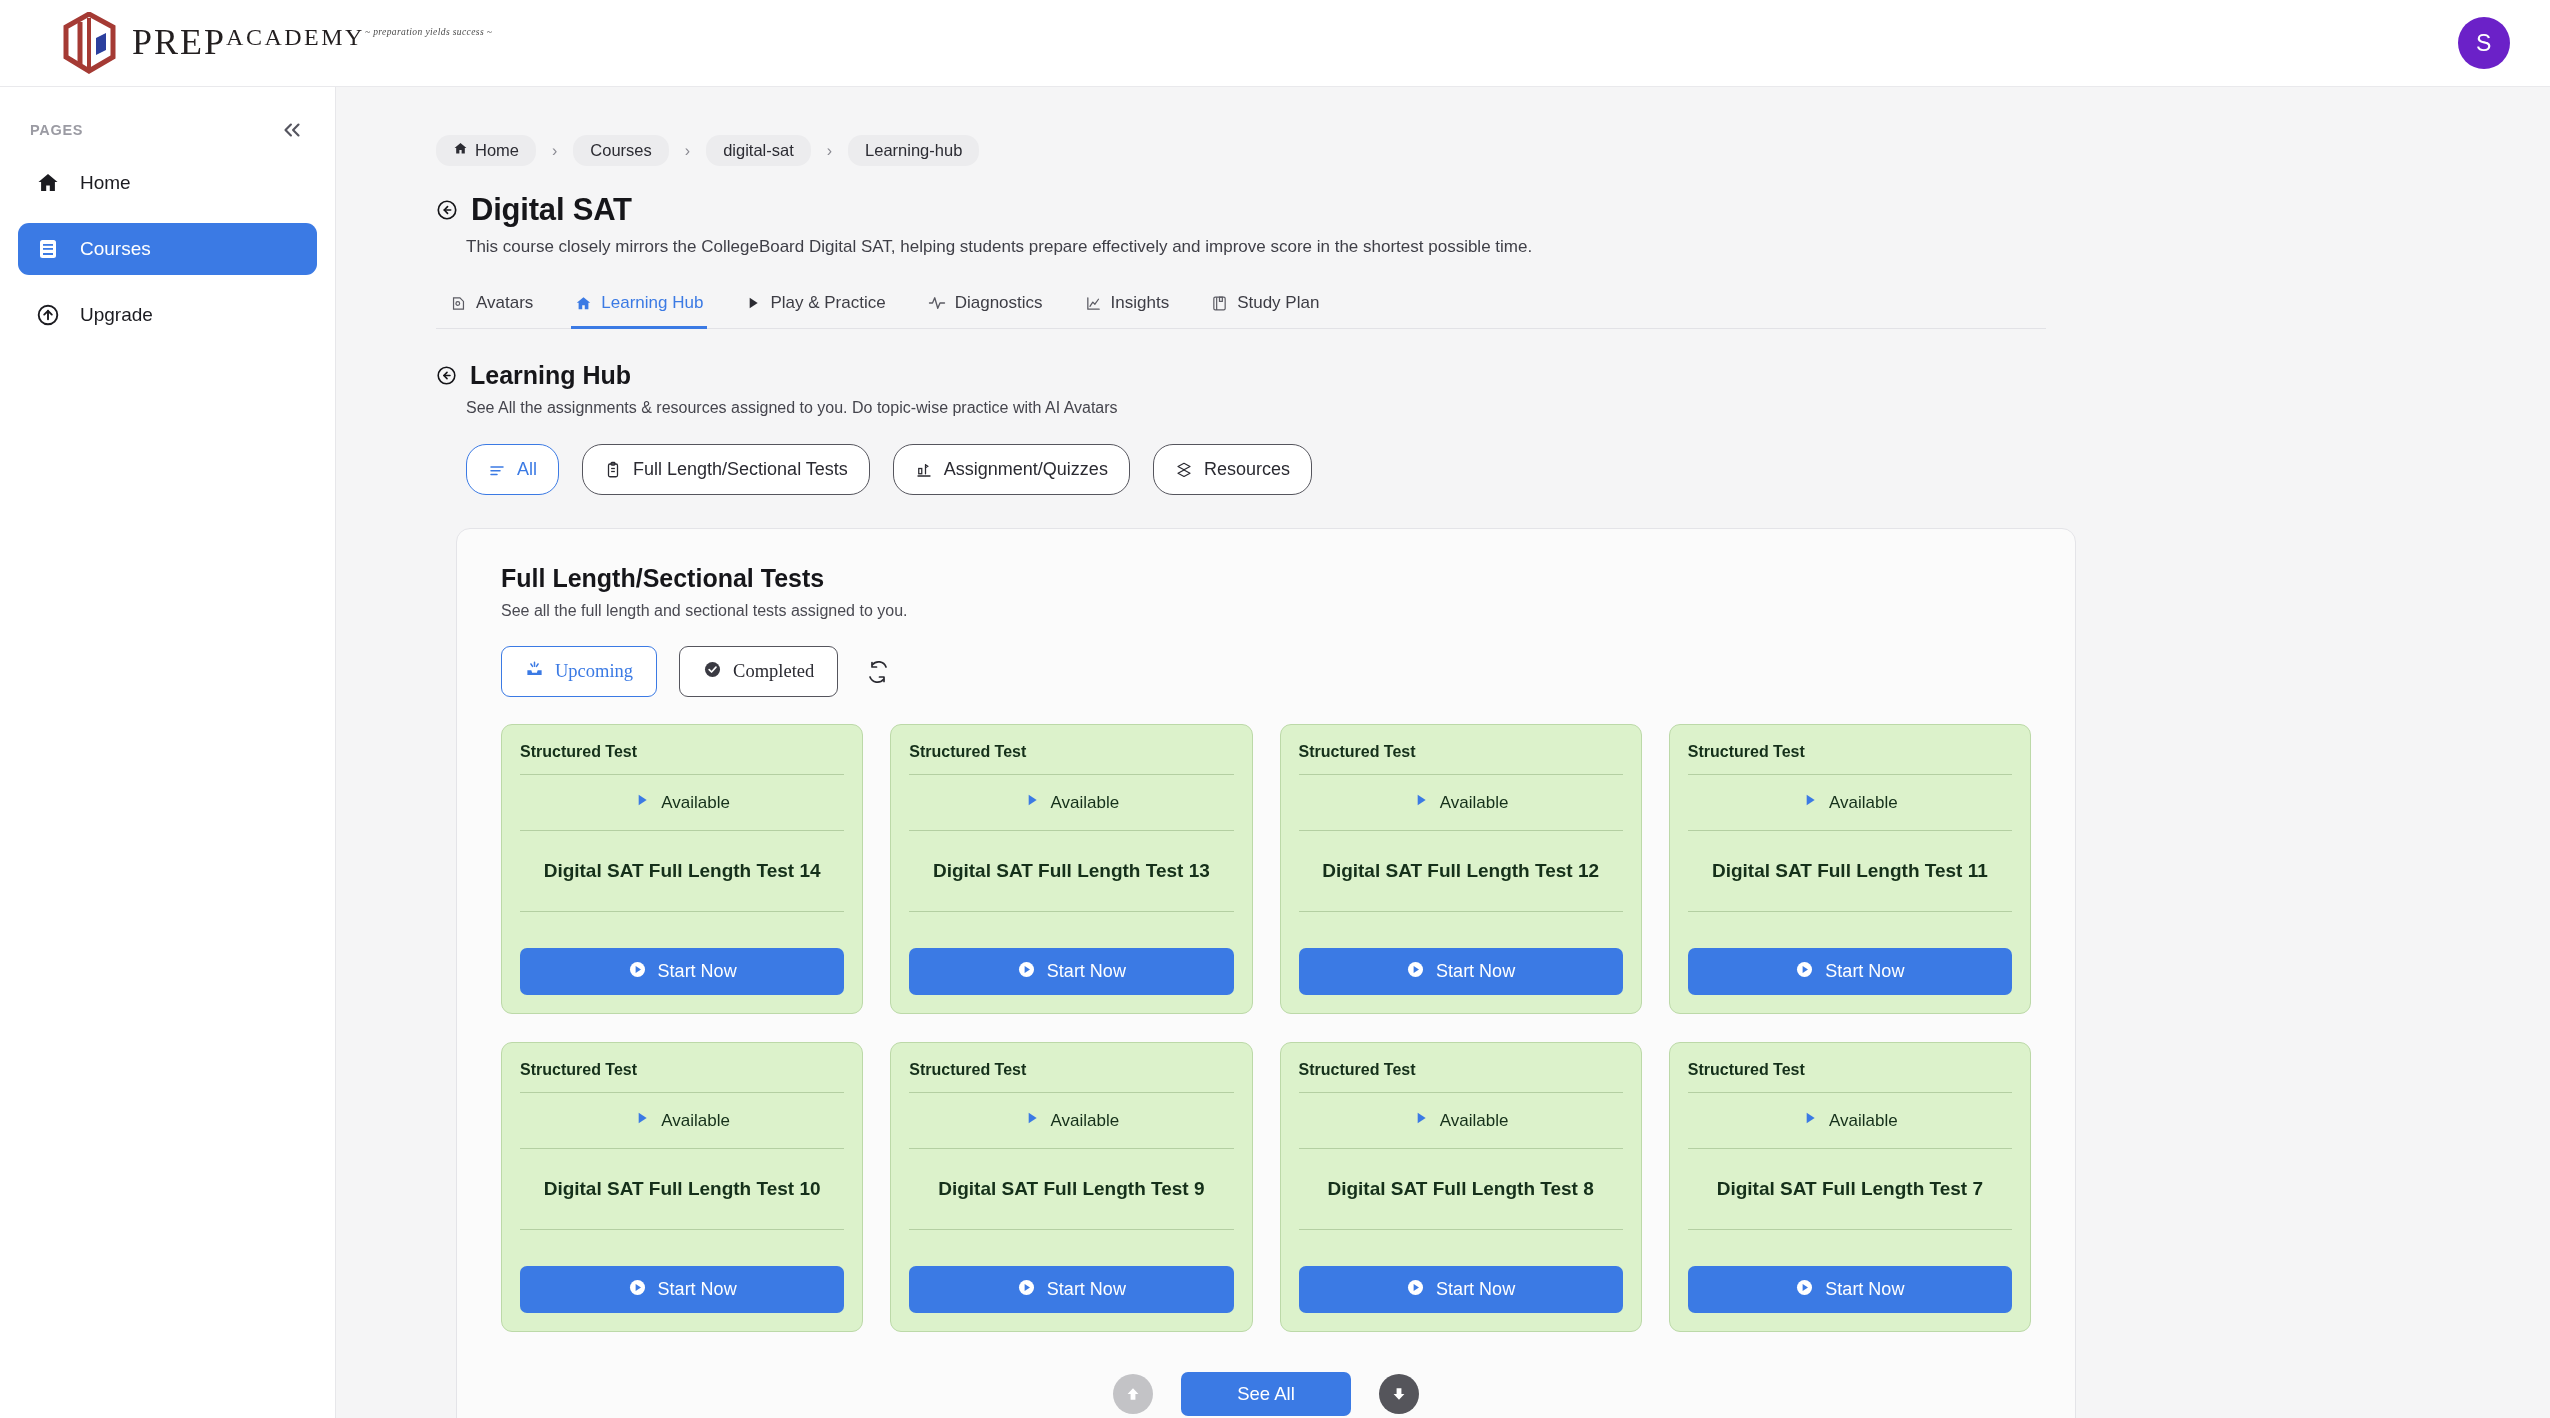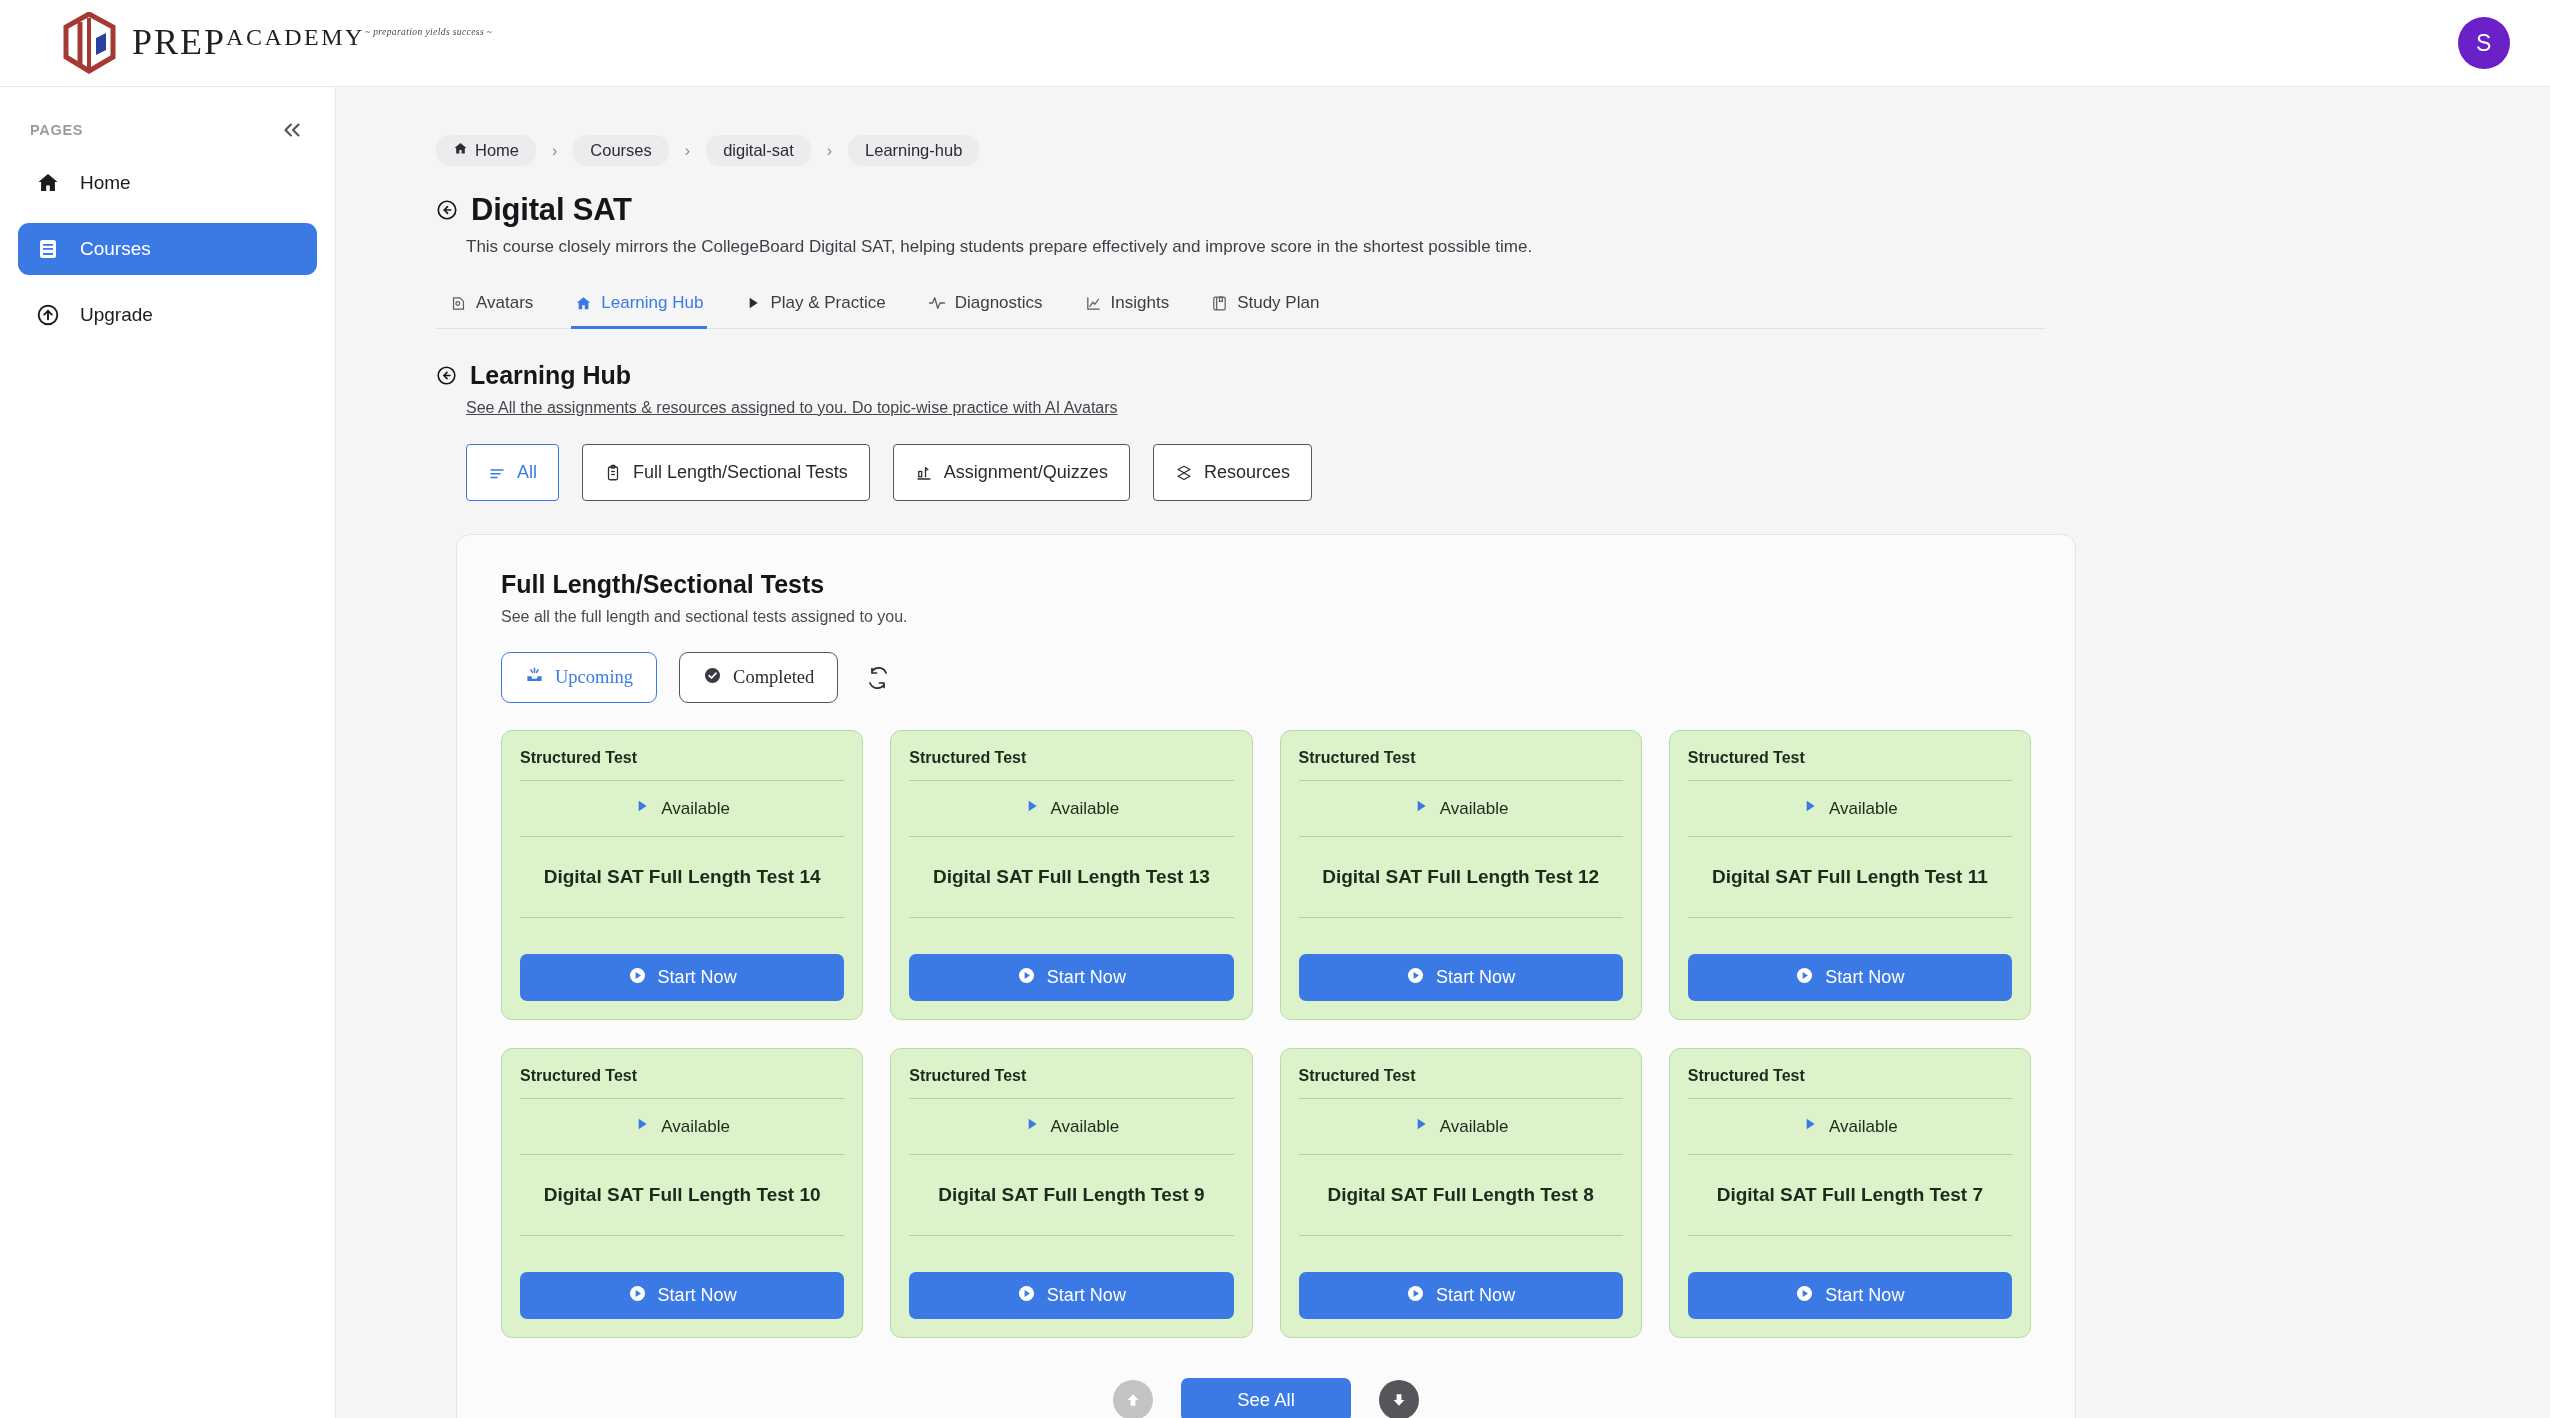--- a/index.html
+++ b/index.html
@@ -111,27 +111,27 @@
     cursor: pointer; border-bottom: 3px solid transparent; margin-bottom: -1px;
   }
   .tab.active { color: #3b7ae4; border-bottom-color: #3b7ae4; font-weight: normal; }
   .tab .tb-ico { display: flex; align-items: center; color: #5b5b63; }
   .tab.active .tb-ico { color: #3b7ae4; }
 
   
   .sec-head { margin: 32px 0 0 0; }
   .sec-title-row { display: flex; align-items: center; gap: 13px; }
   .sec-title { font-size: 25px; font-weight: bold; color: #16161a; }
-  .sec-sub { font-size: 16px; color: #45454d; margin: 9px 0 0 30px; text-decoration: underline; }
+  .sec-sub { font-size: 16px; color: #45454d; margin: 9px 0 0 30px; }
 
   
   .chips { display: flex; gap: 23px; margin: 27px 0 0 30px; }
   .chip {
     display: flex; align-items: center; gap: 11px;
-    height: 57px; padding: 0 21px; border-radius: 4px;
+    height: 51px; padding: 0 21px; border-radius: 20px;
     border: 1.6px solid #55555d; background: #ffffff;
     font-size: 18px; color: #2a2a31; cursor: pointer; white-space: nowrap;
   }
   .chip.active { border-color: #3b7ae4; color: #3b7ae4; }
   .chip .ch-ico { display: flex; align-items: center; color: #2a2a31; }
   .chip.active .ch-ico { color: #3b7ae4; }
 
   
   .panel {
     margin: 33px 0 0 20px;

